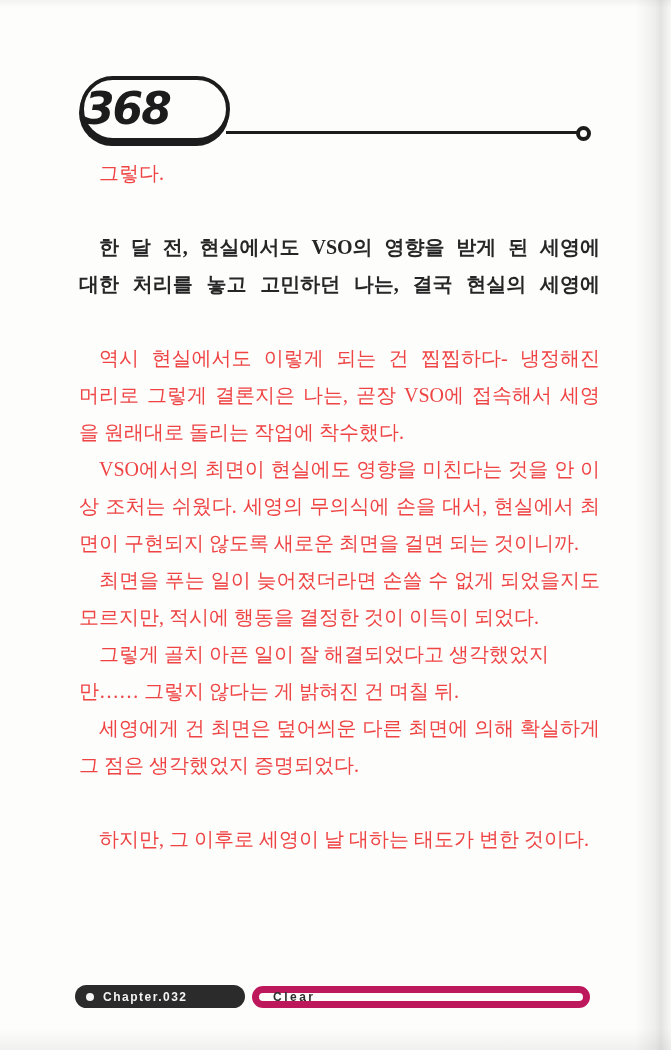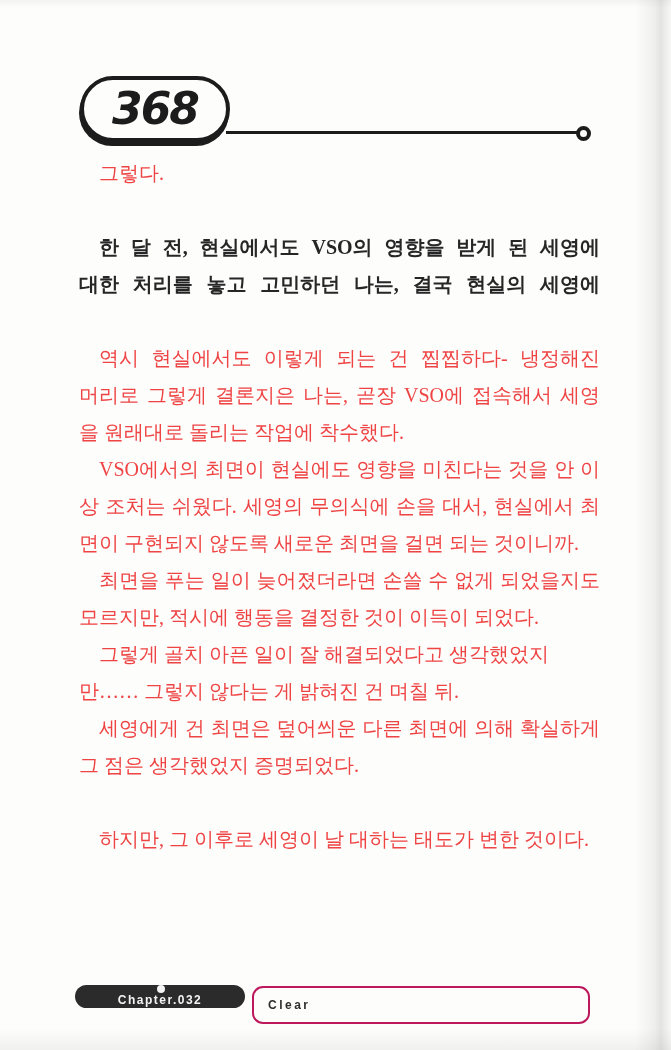--- a/index.html
+++ b/index.html
@@ -6,21 +6,21 @@
   .page{
     position:relative;width:671px;height:1050px;overflow:hidden;
     background:#fdfdfc;color:#303030;
     font-family:"Liberation Serif","DejaVu Serif",serif;
   }
   
   .page-badge{
     position:absolute;left:80px;top:76px;width:150px;height:66px;
     box-sizing:border-box;border:4px solid #1c1c1c;border-radius:34px;
     background:#fdfdfc;box-shadow:-1px 4px 0 0 #1c1c1c;
-    display:flex;align-items:center;justify-content:center;
+    display:flex;align-items:center;
   }
   .page-badge span{
     font-family:"DejaVu Sans","Liberation Sans",sans-serif;
     font-size:44px;font-weight:bold;font-style:italic;
     color:#1c1c1c;letter-spacing:-2px;transform:translateY(-1px);
   }
   .header-rule{
     position:absolute;left:226px;top:131px;width:351px;height:3px;
     background:#1c1c1c;
   }
@@ -39,33 +39,32 @@
   }
   .line.first{text-indent:20px;}
   .line.last,.line.nojust{text-align-last:left;}
   .para.bold .line{font-weight:bold;color:#262626;}
   
   .chapter-pill{
     position:absolute;left:75px;top:985px;width:170px;height:23px;
     border-radius:12px;background:#2b2b2b;
     display:flex;align-items:center;
     font-family:"Liberation Sans","DejaVu Sans",sans-serif;
-    flex-direction:column;
   }
   .chapter-pill .bullet{
     width:8px;height:8px;border-radius:50%;background:#f4f4f4;
     margin-left:11px;margin-right:9px;flex:0 0 auto;
   }
   .chapter-pill .label{
     color:#f4f4f4;font-size:12px;font-weight:bold;letter-spacing:1.5px;
     transform:translateY(-0.5px);
   }
   .clear-pill{
-    position:absolute;left:252px;top:986px;width:338px;height:38px;
-    box-sizing:border-box;border:2px solid #be185d;border-radius:11px;
+    position:absolute;left:252px;top:986px;width:338px;height:22px;
+    box-sizing:border-box;border:7px solid #be185d;border-radius:11px;
     background:#fdfdfc;display:flex;align-items:center;cursor:pointer;
     font-family:"Liberation Sans","DejaVu Sans",sans-serif;
   }
   .clear-pill .label{
     color:#2e2e2e;font-size:12px;font-weight:bold;letter-spacing:2.5px;
     margin-left:14px;
   }
   
   .shade-right{
     position:absolute;top:0;right:0;width:36px;height:100%;pointer-events:none;

